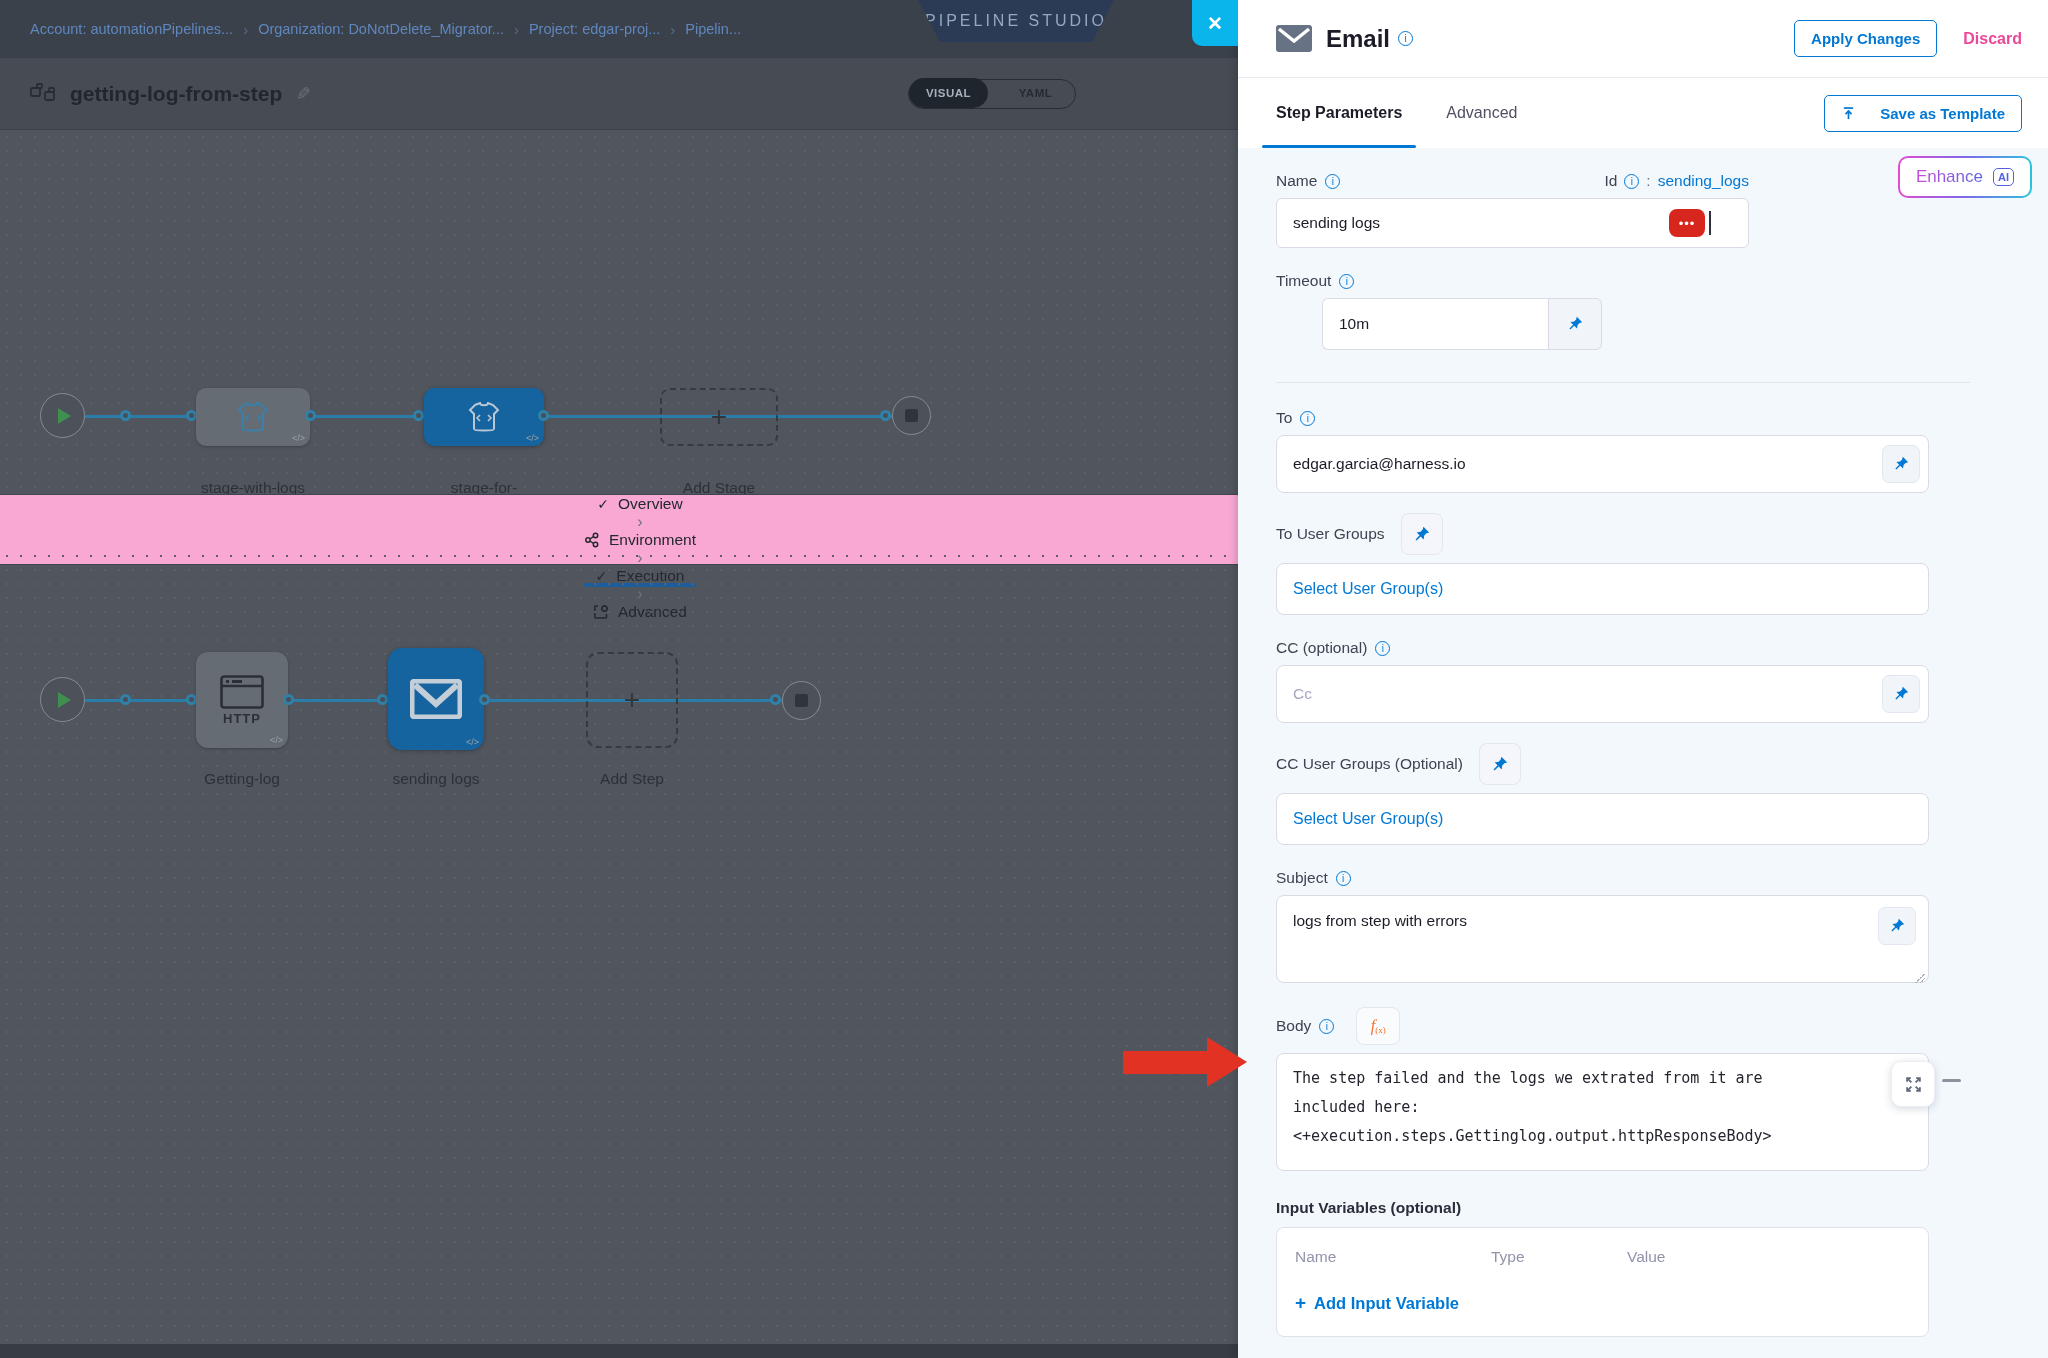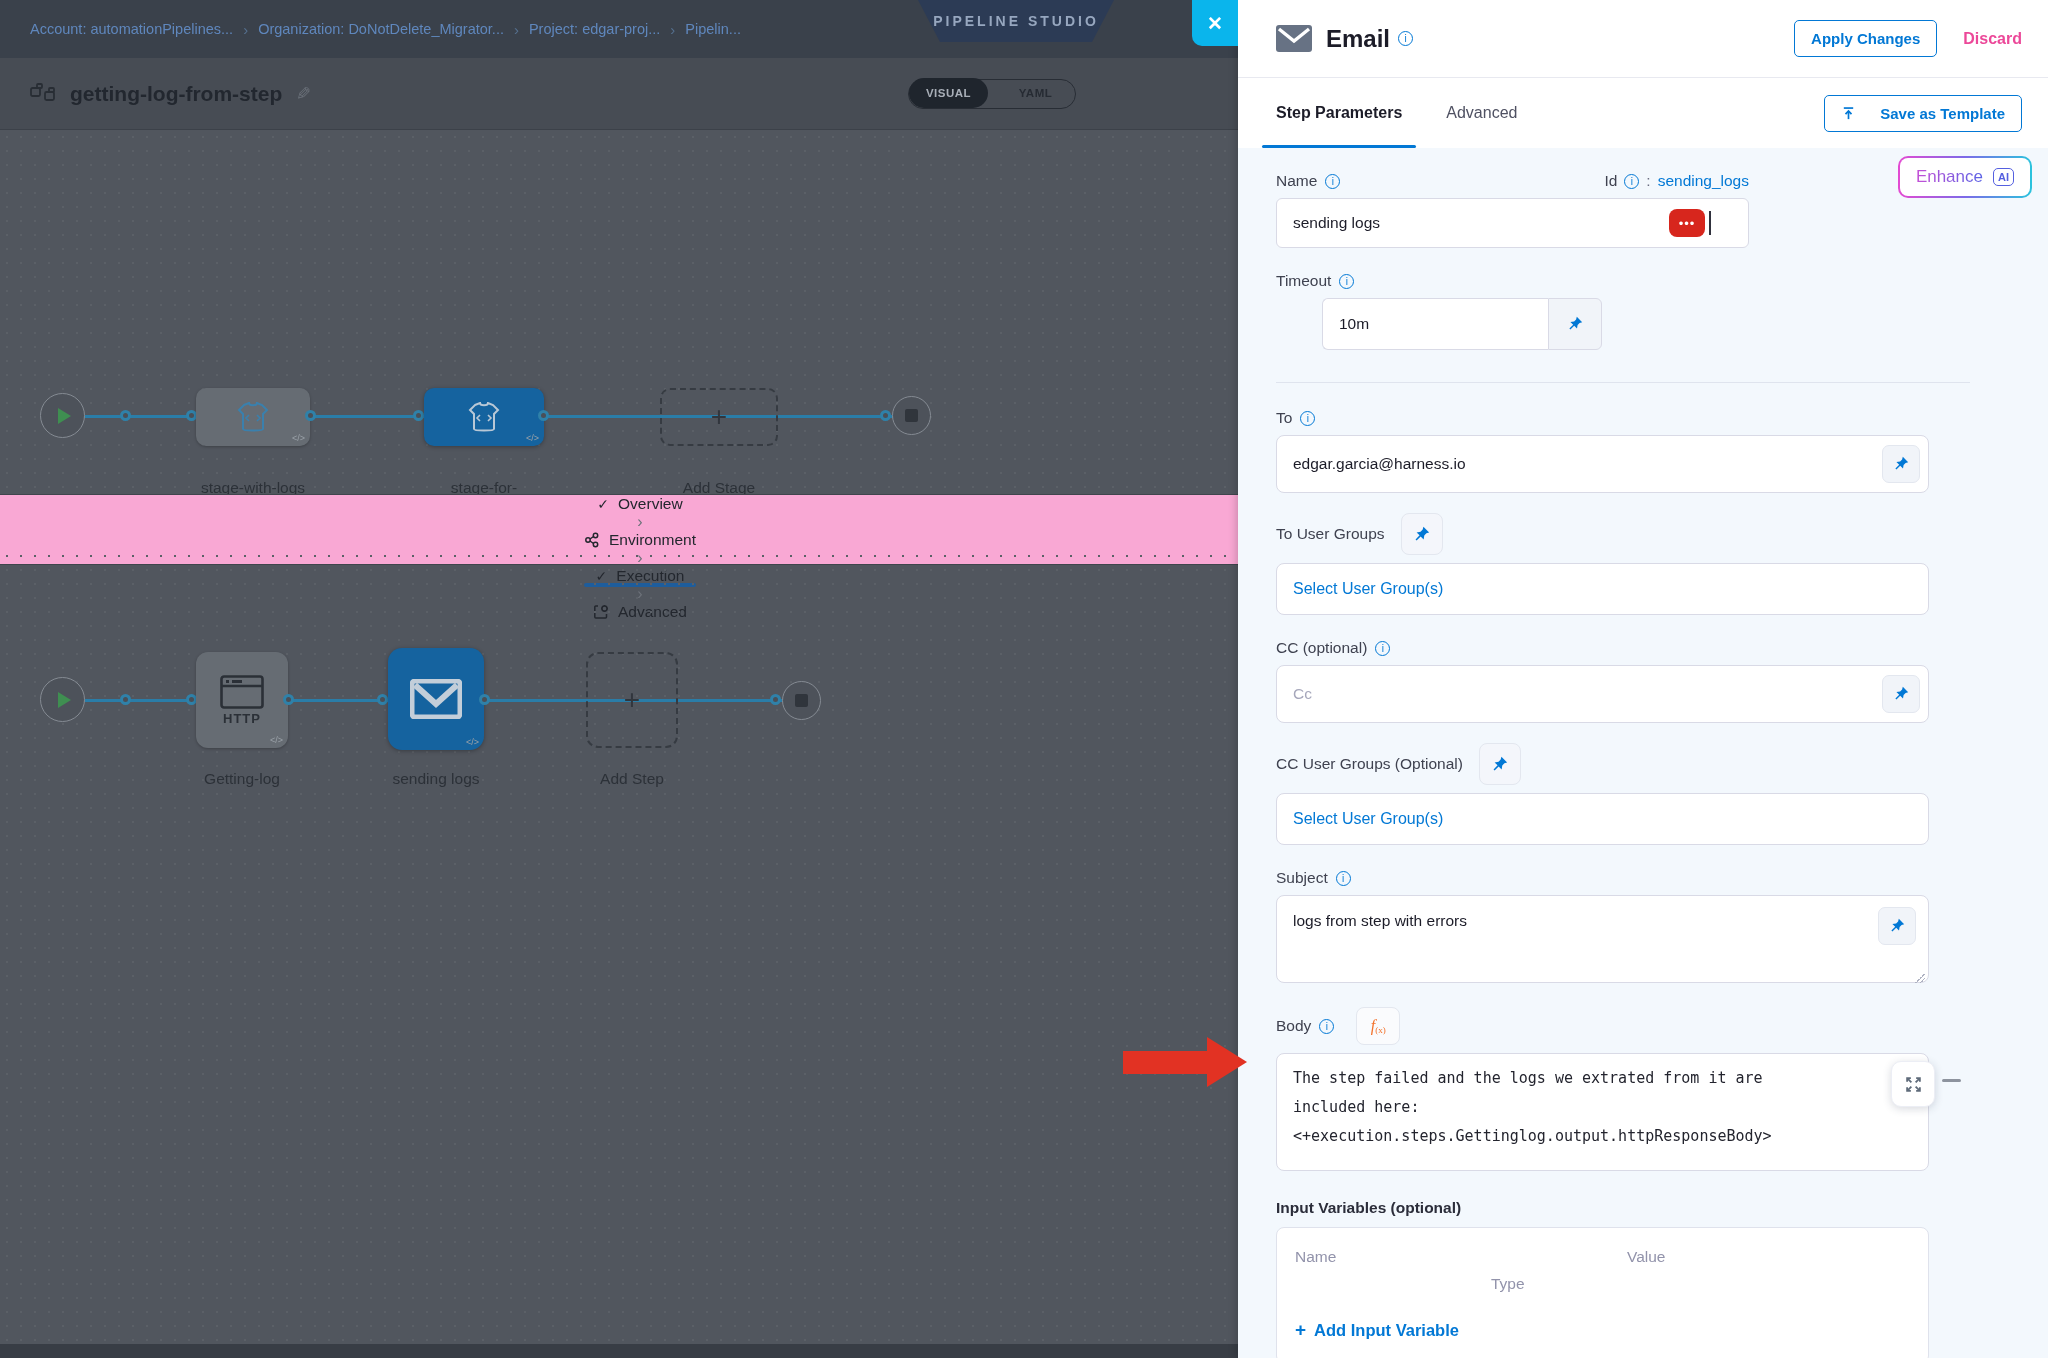--- a/index.html
+++ b/index.html
@@ -8,21 +8,21 @@
 
   
   .canvas-side { position:absolute; left:0; top:0; width:1238px; height:1358px; background:#51565e; }
 
   .topbar { position:absolute; left:0; top:0; width:100%; height:58px; background:#3a414b; display:flex; align-items:center; padding-left:30px; }
   .crumb { color:#5f87bd; font-size:14.5px; white-space:nowrap; }
   .crumb-sep { color:#55708f; margin:0 10px; font-size:15px; }
   .crumb-sep::before { content:"\203A"; }
   .studio-badge { position:absolute; left:918px; top:0; width:196px; height:42px; background:#2c3b55;
     clip-path:polygon(0 0,100% 0,calc(100% - 22px) 100%,22px 100%);
-    color:#97a7bf; font-size:14px; font-weight:bold; letter-spacing:3px; display:flex; align-items:center; justify-content:center; }
+    color:#97a7bf; font-size:16px; font-weight:normal; letter-spacing:3px; display:flex; align-items:center; justify-content:center; }
 
   .close-btn { position:absolute; left:1192px; top:0; width:46px; height:46px; background:#0ab5ec; border:none;
     border-radius:0 0 0 10px; color:#fff; display:flex; align-items:center; justify-content:center; cursor:pointer; z-index:5; }
   .close-btn::before { content:"\2715"; font-size:19px; font-weight:bold; }
 
   .titlebar { position:absolute; left:0; top:58px; width:100%; height:72px; background:#474c54; border-bottom:1px solid #3c4149; display:flex; align-items:center; padding-left:30px; }
   .pipe-icon { margin-right:14px; opacity:.85; }
   .page-title { font-size:21px; font-weight:bold; color:#22272f; }
   .pencil { margin-left:14px; color:#6b717a; font-size:18px; }
   .pencil::before { content:"\270E"; display:inline-block; transform:scaleX(-1); }
@@ -141,21 +141,21 @@
 
   .body-wrap { position:relative; width:653px; margin-top:8px; }
   .body-area { width:100%; height:118px; border:1px solid #d9dae6; border-radius:8px; background:#fff;
     font-family:"DejaVu Sans Mono", monospace; font-size:15px; line-height:1.92; color:#23242e; padding:10px 16px; resize:none; outline:none; white-space:pre; overflow:hidden; }
   .expand-btn { position:absolute; top:8px; right:-6px; width:44px; height:46px; background:#fff; border:1px solid #eceef5; border-radius:10px; box-shadow:0 2px 8px rgba(40,50,80,.18); display:flex; align-items:center; justify-content:center; cursor:pointer; }
   .scroll-dash { position:absolute; top:26px; right:-32px; width:19px; height:3px; background:#8d939e; border-radius:2px; }
 
   .iv-label { font-size:15.5px; color:#2b2d3a; font-weight:bold; }
   .iv-card { width:653px; margin-top:10px; background:#fff; border:1px solid #dfe2ec; border-radius:8px; padding:20px 18px 22px; }
   .iv-headers { display:flex; color:#9293ab; font-size:15.5px; }
-  .iv-col-name { width:196px; } .iv-col-type { width:136px;margin-top:27px; }
+  .iv-col-name { width:196px; } .iv-col-type { width:136px; }
   .add-var { margin-top:26px; display:flex; align-items:center; gap:8px; color:#0278d5; font-size:16.5px; font-weight:bold; cursor:pointer; }
   .add-plus::before { content:"+"; font-size:19px; font-weight:bold; }
 </style>
 </head>
 <body>
 
 <div class="page">
 
   <div class="canvas-side">
 

